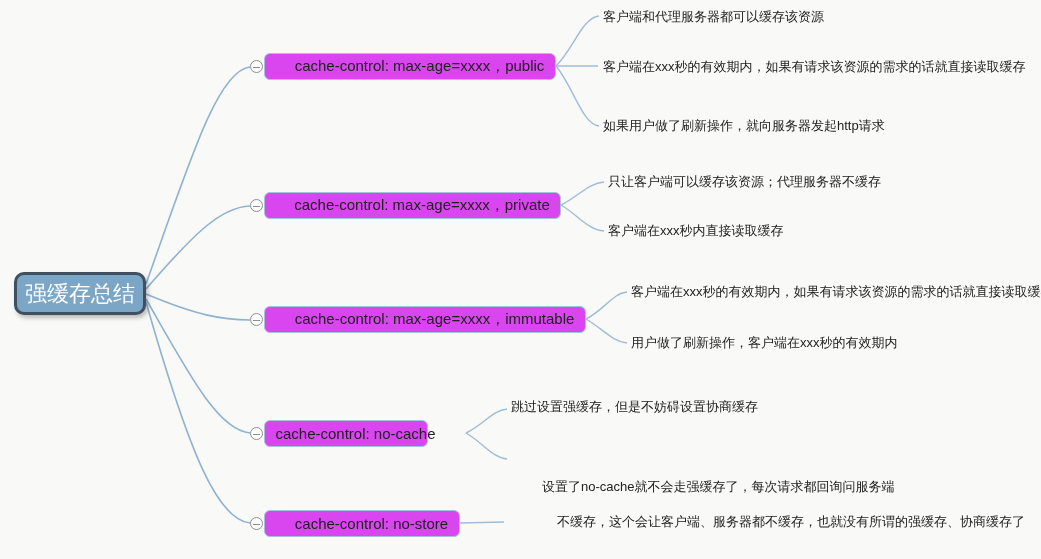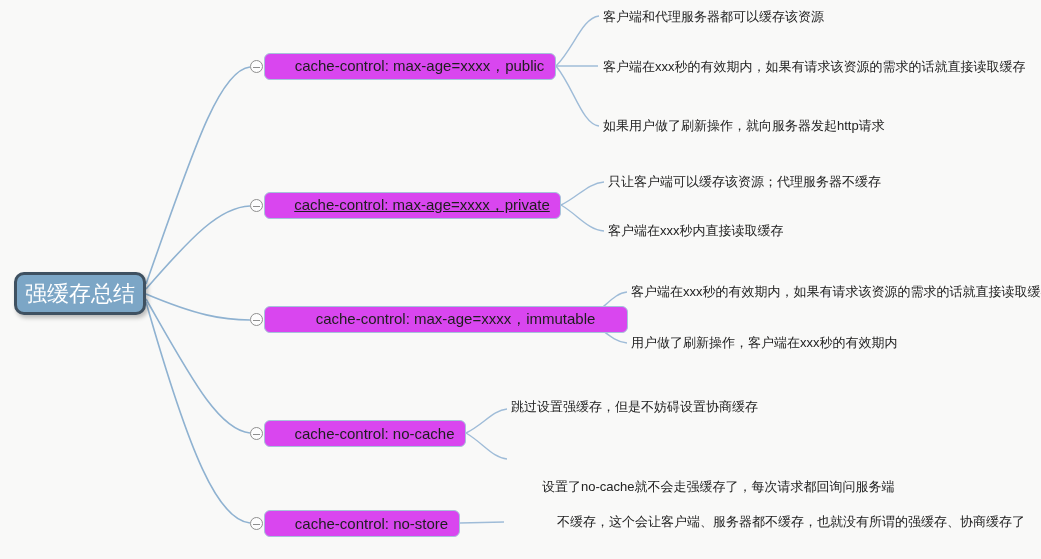--- a/index.html
+++ b/index.html
@@ -35,23 +35,23 @@
     border:1.5px solid #a6c3da;
     border-radius:6px;
     display:flex; align-items:center; justify-content:center;
     color:#1e1e1e; font-size:15px;
     box-sizing:border-box;
     white-space:nowrap;
     cursor:default;
     padding-left:19px;
   }
   .b1 { left:264px; top:53px;  width:292px; }
-  .b2 { left:264px; top:192px; width:297px;text-decoration:underline; }
-  .b3 { left:264px; top:306px; width:364px; }
-  .b4 { left:264px; top:420px; width:202px; }
+  .b2 { left:264px; top:192px; width:297px; }
+  .b3 { left:264px; top:306px; width:322px; }
+  .b4 { left:264px; top:420px; width:164px; }
   .b5 { left:264px; top:510px; width:196px; }
 
   .collapse {
     position:absolute; width:13px; height:13px;
     border:1px solid #8f8f8f; border-radius:50%;
     background:#fdfdfd; box-sizing:border-box;
     cursor:pointer;
   }
   .collapse::after {
     content:""; position:absolute; left:2px; right:2px; top:50%;

